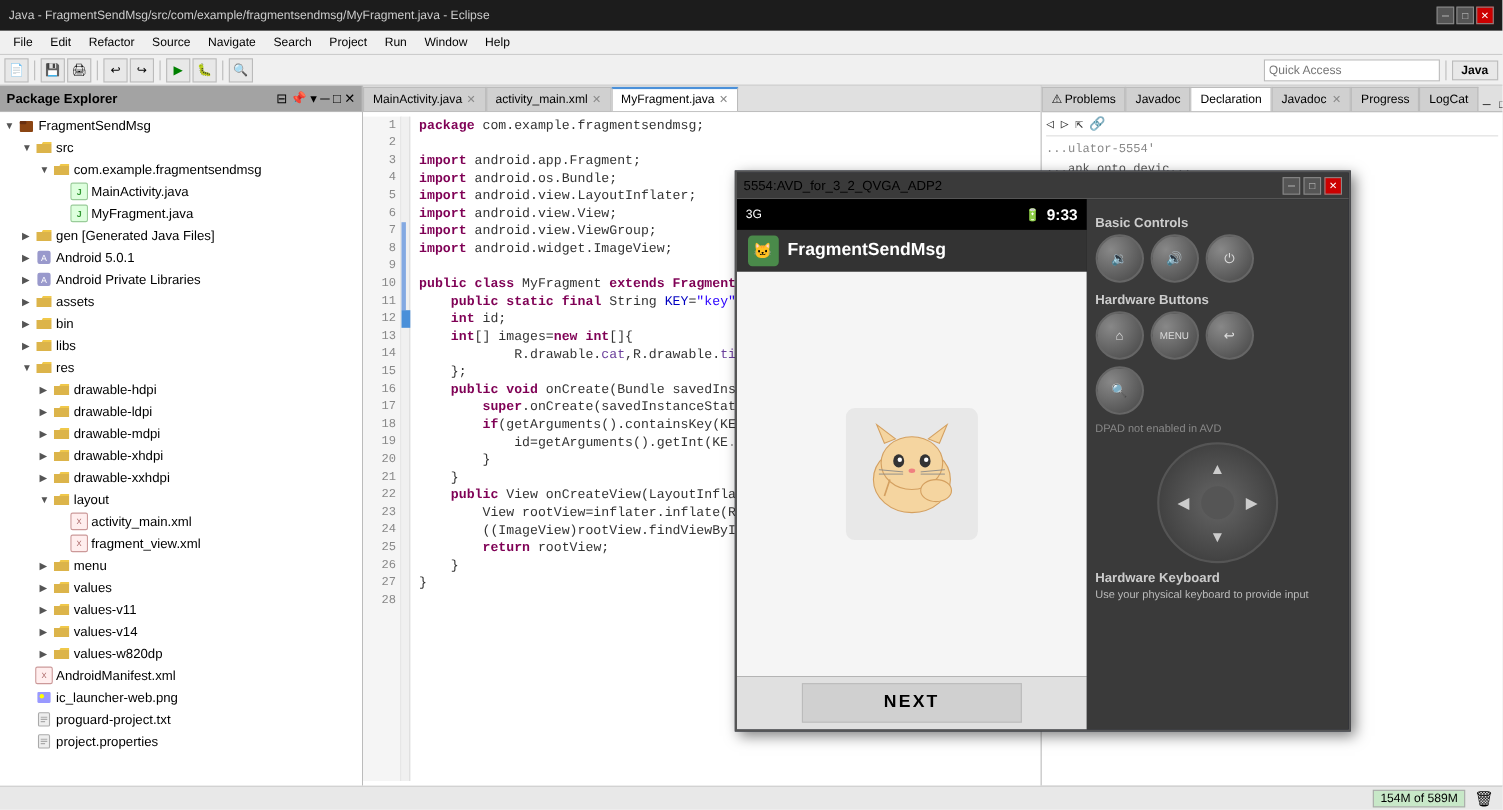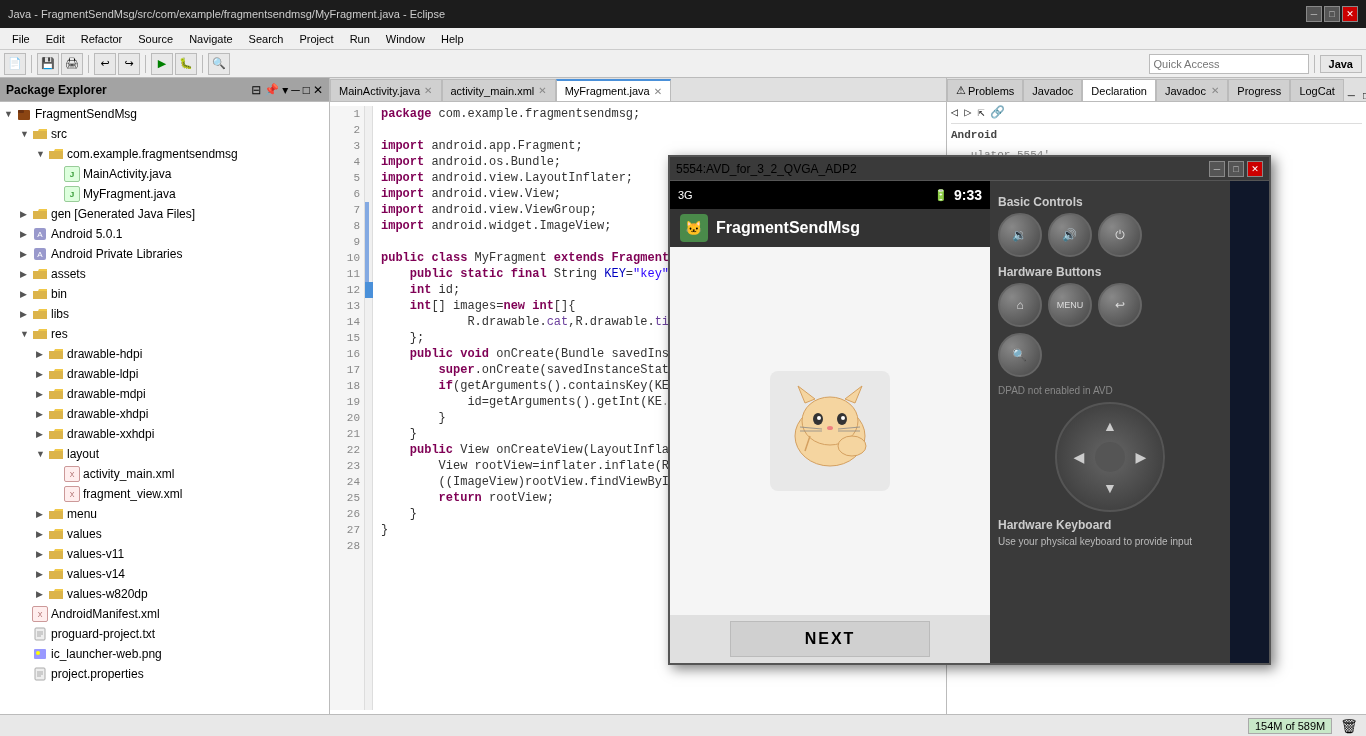--- a/index.html
+++ b/index.html
@@ -53,21 +53,21 @@
     #right-tabs { height: 24px; background: #e0e0e0; display: flex; align-items: flex-end; border-bottom: 1px solid #bbb; }
     .right-tab { height: 22px; padding: 0 8px; display: flex; align-items: center; gap: 2px; font-size: 11px; border: 1px solid #bbb; border-bottom: none; background: #d0d0d0; cursor: pointer; }
     .right-tab.active { background: white; }
     #right-content { flex: 1; overflow: auto; padding: 4px; font-family: 'Courier New', monospace; font-size: 11px; color: #333; line-height: 15px; }
 
     
     #bottom-area { height: 22px; background: #e8e8e8; border-top: 1px solid #bbb; display: flex; align-items: center; padding: 0 8px; justify-content: flex-end; gap: 8px; }
     .memory-indicator { background: #c8e8c8; border: 1px solid #aaa; padding: 1px 6px; font-size: 11px; }
 
     
-    #avd-overlay { position: fixed; left: 668px; top: 155px; width: 603px; height: 510px; background: #0f172a; border: 2px solid #555; box-shadow: 4px 4px 12px rgba(0,0,0,0.5); z-index: 100; display: flex; flex-direction: column; }
+    #avd-overlay { position: fixed; left: 668px; top: 155px; width: 560px; height: 510px; background: #0f172a; border: 2px solid #555; box-shadow: 4px 4px 12px rgba(0,0,0,0.5); z-index: 100; display: flex; flex-direction: column; }
     #avd-titlebar { background: #3a3a3a; height: 24px; display: flex; align-items: center; padding: 0 6px; justify-content: space-between; border-bottom: 1px solid #555; }
     #avd-btn { width: 16px; height: 16px; border: 1px solid #888; display: flex; align-items: center; justify-content: center; font-size: 9px; cursor: pointer; }
     #avd-btn.min { background: #555; color: #ccc; }
     #avd-btn.max { background: #555; color: #ccc; }
     #avd-btn.close { background: #c00; color: white; }
 
     #avd-body { display: flex; flex: 1; }
     #avd-screen-area { width: 320px; background: #1a1a1a; display: flex; flex-direction: column; }
     #avd-status-bar { background: #000; height: 28px; display: flex; align-items: center; justify-content: space-between; padding: 0 8px; color: white; font-size: 11px; }
     #avd-app-bar { background: #333; height: 38px; display: flex; align-items: center; padding: 0 10px; }
@@ -418,38 +418,38 @@
           <span class="indent" style="width: 16px; display: inline-block;"></span>
           <span class="tree-arrow"></span>
           <span class="tree-icon" style="background: rgb(255, 238, 238); border: 1px solid rgb(204, 153, 153); border-radius: 2px; font-size: 7px; color: rgb(170, 102, 102);">X</span>
           <span style="font-size: 12px;">AndroidManifest.xml</span>
         </div>
         <div class="tree-item">
           <span class="indent" style="width: 16px; display: inline-block;"></span>
           <span class="tree-arrow"></span>
           <span class="tree-icon">
             <svg width="14" height="14" viewBox="0 0 14 14">
+              <rect x="1" y="2" width="12" height="10" fill="#99f" rx="1"></rect>
+              <circle cx="5" cy="6" r="2" fill="yellow"></circle>
+            </svg>
+          </span>
+          <span style="font-size: 12px;">ic_launcher-web.png</span>
+        </div>
+        <div class="tree-item">
+          <span class="indent" style="width: 16px; display: inline-block;"></span>
+          <span class="tree-arrow"></span>
+          <span class="tree-icon">
+            <svg width="14" height="14" viewBox="0 0 14 14">
               <rect x="2" y="1" width="10" height="12" fill="#eee" stroke="#aaa" stroke-width="1" rx="1"></rect>
               <line x1="4" y1="5" x2="10" y2="5" stroke="#aaa"></line>
               <line x1="4" y1="7" x2="10" y2="7" stroke="#aaa"></line>
               <line x1="4" y1="9" x2="8" y2="9" stroke="#aaa"></line>
             </svg>
           </span>
           <span style="font-size: 12px;">proguard-project.txt</span>
-        </div>
-        <div class="tree-item">
-          <span class="indent" style="width: 16px; display: inline-block;"></span>
-          <span class="tree-arrow"></span>
-          <span class="tree-icon">
-            <svg width="14" height="14" viewBox="0 0 14 14">
-              <rect x="1" y="2" width="12" height="10" fill="#99f" rx="1"></rect>
-              <circle cx="5" cy="6" r="2" fill="yellow"></circle>
-            </svg>
-          </span>
-          <span style="font-size: 12px;">ic_launcher-web.png</span>
         </div>
         <div class="tree-item">
           <span class="indent" style="width: 16px; display: inline-block;"></span>
           <span class="tree-arrow"></span>
           <span class="tree-icon">
             <svg width="14" height="14" viewBox="0 0 14 14">
               <rect x="2" y="1" width="10" height="12" fill="#eee" stroke="#aaa" stroke-width="1" rx="1"></rect>
               <line x1="4" y1="5" x2="10" y2="5" stroke="#aaa"></line>
               <line x1="4" y1="7" x2="10" y2="7" stroke="#aaa"></line>
               <line x1="4" y1="9" x2="8" y2="9" stroke="#aaa"></line>
@@ -541,21 +541,20 @@
       <div style="padding:0 4px;cursor:pointer;font-size:10px;">─</div>
       <div style="padding:0 4px;cursor:pointer;font-size:10px;">□</div>
     </div>
     <div id="right-content">
       <div style="display:flex;gap:6px;margin-bottom:4px;border-bottom:1px solid #ddd;padding-bottom:2px;">
         <span style="cursor:pointer;font-size:12px;">◁</span>
         <span style="cursor:pointer;font-size:12px;">▷</span>
         <span style="cursor:pointer;font-size:12px;">⇱</span>
         <span style="cursor:pointer;font-size:12px;">🔗</span>
       </div>
-      <div style="color:#444;font-size:11px;margin-bottom:4px;font-weight:bold;">Android</div>
       <div style="color:#333;font-size:11px;line-height:16px;">
         <div style="color:#888;margin:2px 0;">...ulator-5554'</div>
         <div style="color:#555;margin:2px 0;">...apk onto devic...</div>
         <div style="color:#555;margin:2px 0;">...ble.fragmentse...</div>
         <div style="color:#555;margin:2px 0;">...Intent { act=...</div>
       </div>
     </div>
   </div>
 </div>
 

